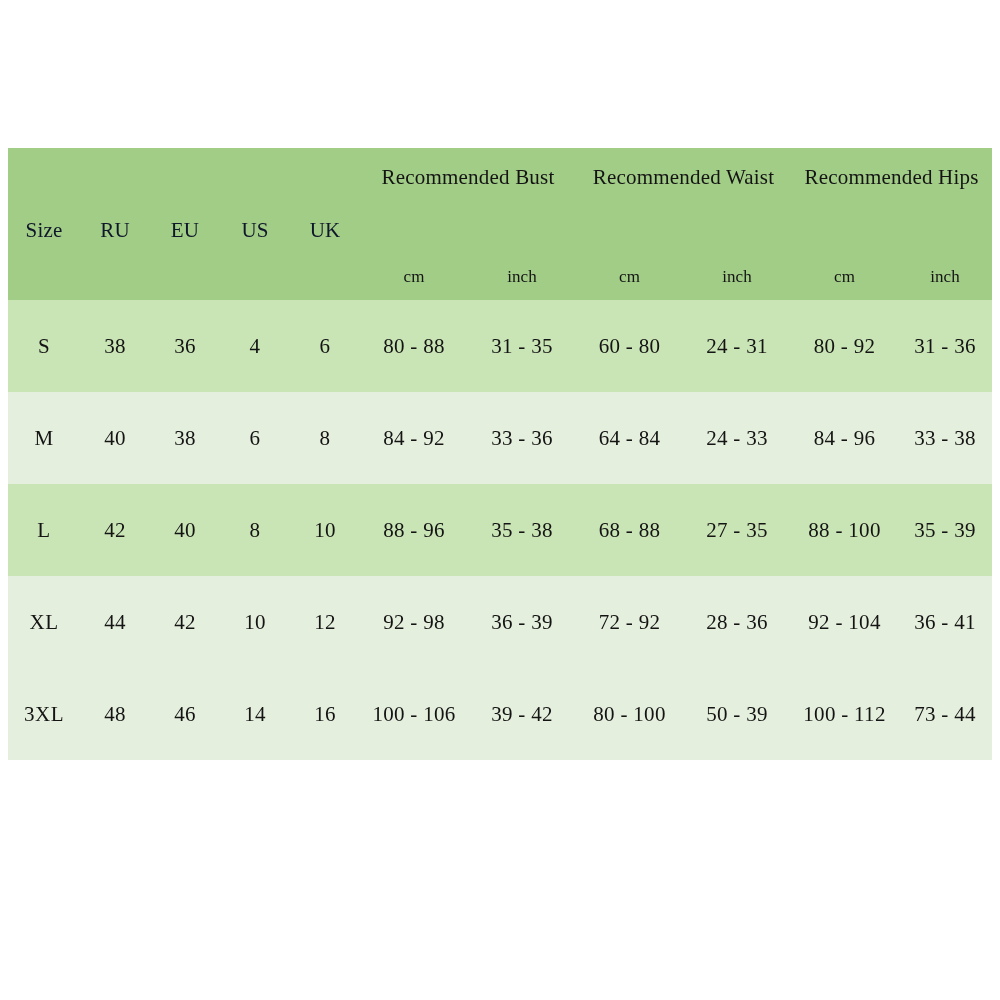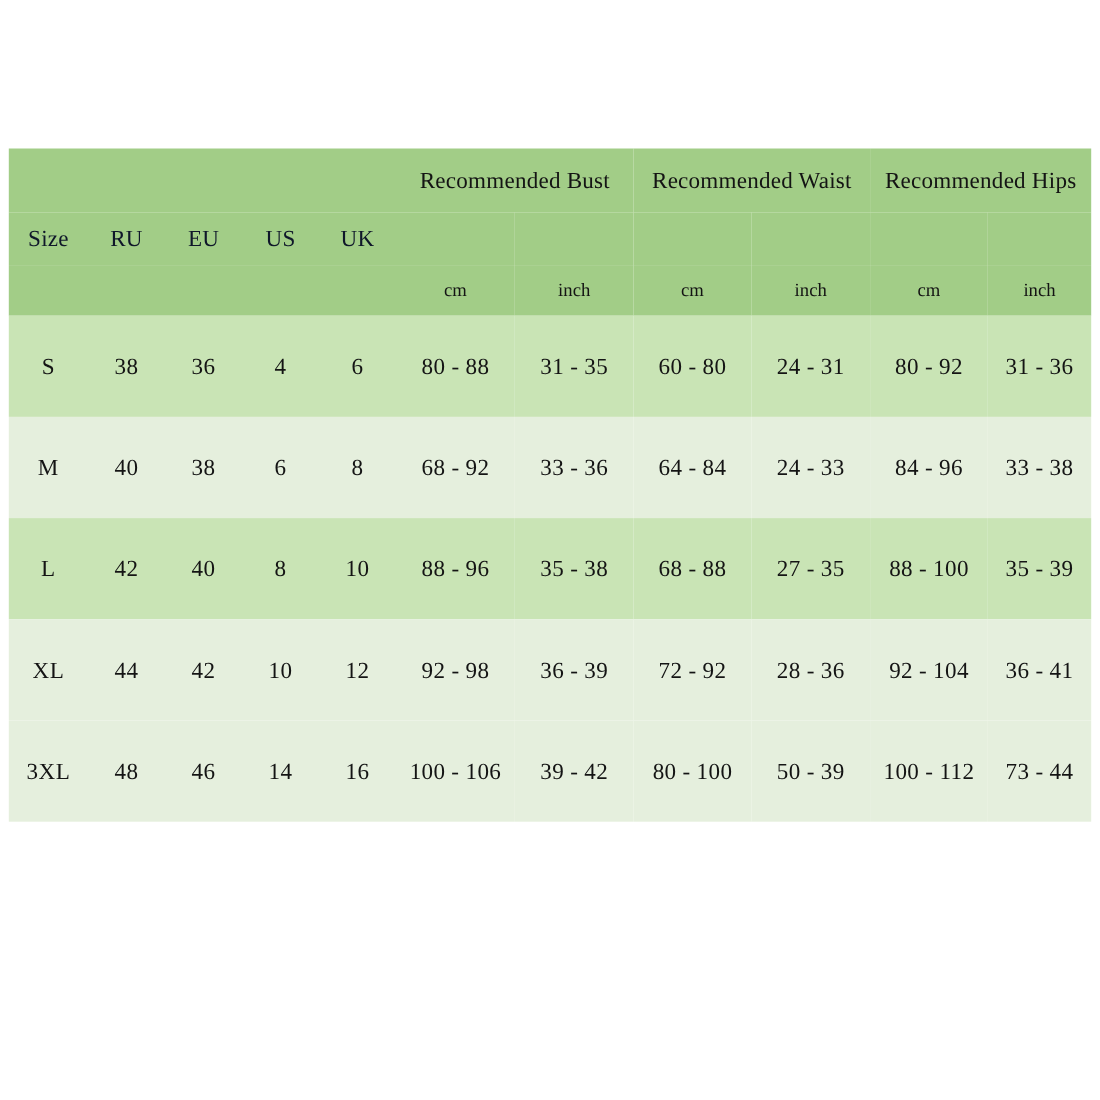--- a/index.html
+++ b/index.html
@@ -19,21 +19,21 @@
     position: relative;
     width: 1000px;
     height: 1000px;
     background: #ffffff;
   }
 
   
   .size-table {
     position: absolute;
     left: 8px;
-    top: 135px;
+    top: 148px;
     width: 984px;
     border-collapse: collapse;
     table-layout: fixed;
   }
 
   .size-table td,
   .size-table th {
     padding: 0;
     margin: 0;
     border: 0;
@@ -165,21 +165,21 @@
         <td>80 - 92</td>
         <td>31 - 36</td>
       </tr>
 
       <tr class="row-light">
         <td class="size-cell">M</td>
         <td>40</td>
         <td>38</td>
         <td>6</td>
         <td>8</td>
-        <td>68 - 92</td>
+        <td>84 - 92</td>
         <td>33 - 36</td>
         <td>64 - 84</td>
         <td>24 - 33</td>
         <td>84 - 96</td>
         <td>33 - 38</td>
       </tr>
 
       <tr class="row-dark">
         <td class="size-cell">L</td>
         <td>42</td>

